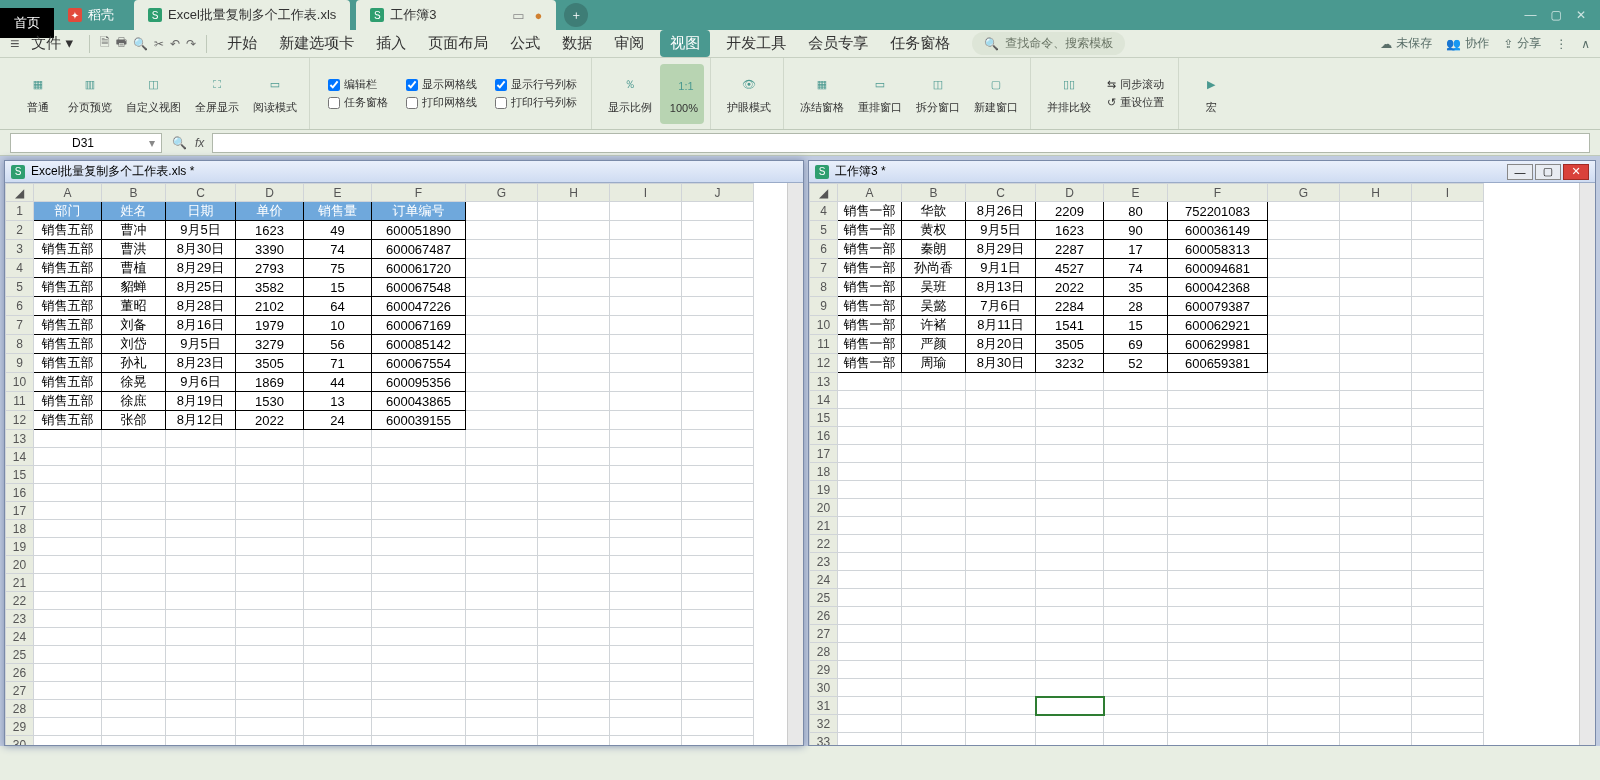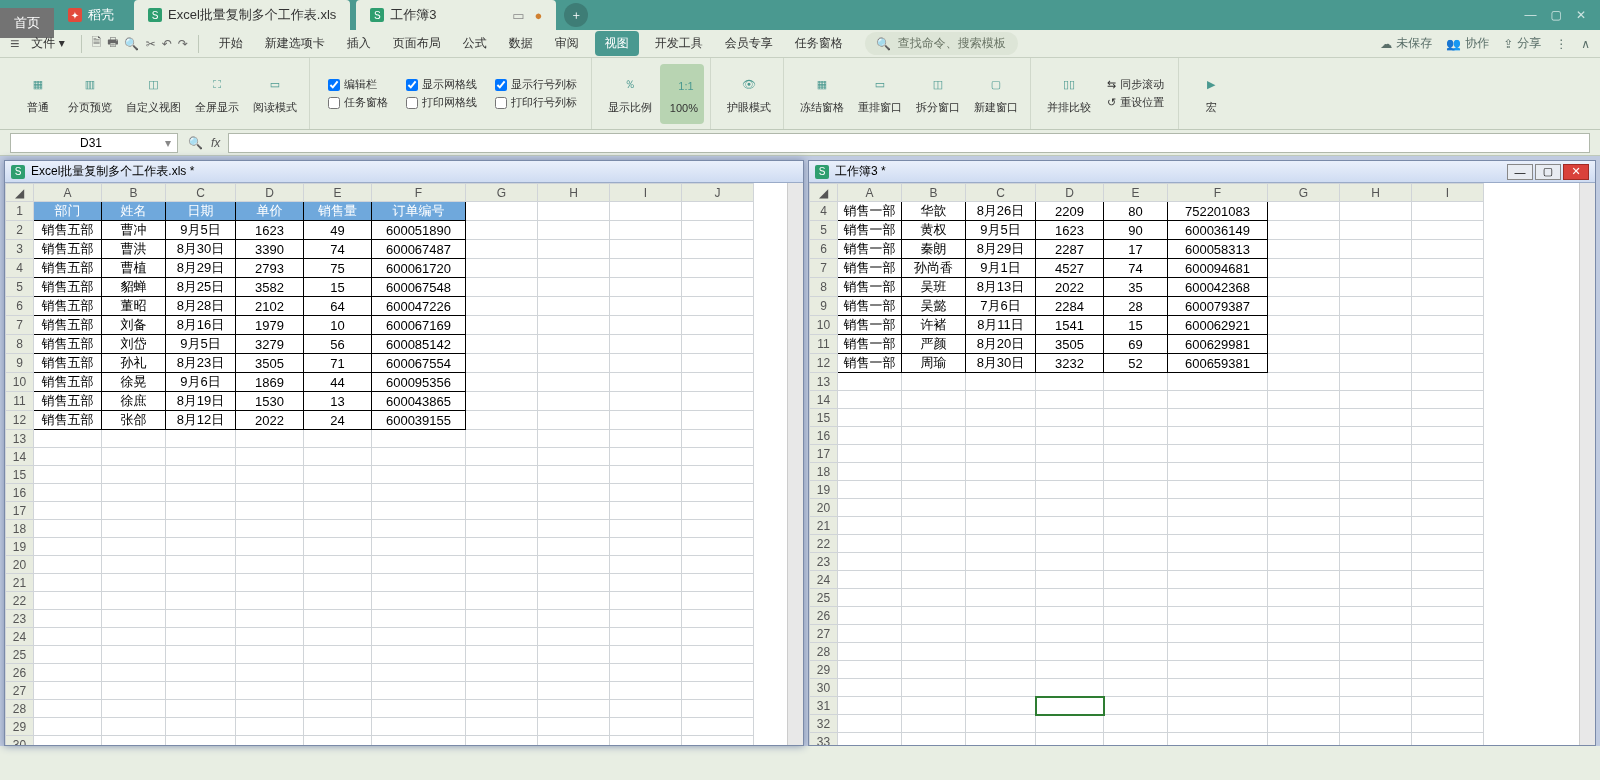--- a/index.html
+++ b/index.html
@@ -1,54 +1,54 @@
 <!DOCTYPE html>
 <html><head>
 <meta charset="utf-8">
 <style>
 * { margin: 0; padding: 0; box-sizing: border-box; font-family: "Microsoft YaHei", Arial, sans-serif; }
 body { width: 1600px; height: 780px; background: #e8eee3; overflow: hidden; font-size: 12px; }
 
 
 .titlebar { height: 30px; background: #4a9990; display: flex; align-items: center; color: #fff; }
 .titlebar .tab { height: 30px; padding: 0 14px; display: flex; align-items: center; gap: 6px; cursor: pointer; font-size: 13px; }
-.titlebar .tab.home { background: #737373; margin-top: 16px; }
+.titlebar .tab.home { background: #000000; margin-top: 16px; }
 .titlebar .tab.file { background: #e8eee3; color: #333; border-radius: 4px 4px 0 0; position: relative; }
 .titlebar .tab.active-doc { background: #e8eee3; color: #333; border-radius: 4px 4px 0 0; }
 .titlebar .tab .icon-sq { width: 14px; height: 14px; display: inline-flex; align-items: center; justify-content: center; border-radius: 2px; font-size: 10px; color: #fff; }
 .titlebar .newtab { width: 24px; height: 24px; background: #3e7d76; border-radius: 50%; display: flex; align-items: center; justify-content: center; margin-left: 8px; color:#fff; }
 .titlebar .spacer { flex: 1; }
 .titlebar .win-ctrls { display: flex; gap: 14px; padding: 0 14px; color: #cfe5e2; }
 .titlebar .deco { width:110px; height:30px; position:relative; }
 
 
 .menubar { height: 28px; background: #e8eee3; display: flex; align-items: center; padding: 0 10px; gap: 10px; border-bottom: 1px solid #c7d0c2; color:#333; }
 .menubar .mb-left { display:flex; align-items:center; gap:6px; }
 .menubar .mb-sep { width:1px; height:18px; background:#bfc9ba; margin:0 4px;}
-.menubar .mtab { padding: 4px 6px; font-size: 12px; cursor:pointer;text-align:center; }
+.menubar .mtab { padding: 4px 6px; font-size: 15px; cursor:pointer;text-align:center; }
 .menubar .mtab.active { background: #4a9990; color: #fff; border-radius: 4px; padding:4px 10px;}
 .menubar .search { margin-left: 6px; background: #dde5d7; border-radius: 12px; padding: 3px 12px; display: flex; align-items: center; gap: 6px; color: #6a7566; min-width: 150px; }
 .menubar .right { margin-left: auto; display: flex; gap: 14px; align-items:center; color:#5a6f69; }
 .menubar .right .ritem{display:flex;align-items:center;gap:4px;}
 
 
 .ribbon { height: 72px; background: #e8eee3; border-bottom: 1px solid #bfc9ba; display: flex; align-items: center; padding: 0 10px; gap: 4px; }
 .rgroup { display:flex; align-items:center; gap:2px; padding:0 6px; height:100%; border-right:1px solid #d0d8cb;}
 .rgroup:last-child{border-right:none;}
 .rbtn { display:flex; flex-direction:column; align-items:center; justify-content:center; gap:4px; padding:4px 6px; font-size:11px; color:#333; cursor:pointer; height:60px; min-width:44px;}
 .rbtn .ricon { width:24px; height:24px; display:flex; align-items:center; justify-content:center; color:#4a9990; }
 .rbtn.hl { background:#b8d4b2; border-radius:4px;align-items:flex-end;}
 .rchks { display:flex; flex-direction:column; gap:3px; padding:4px 8px; font-size:11px;}
 .rchks label{ display:flex; align-items:center; gap:4px; color:#333;}
 .rchks input{ width:12px; height:12px;}
 .rdis{color:#a0a99a;}
 
 
 .fbar { height: 26px; background: #e8eee3; display: flex; align-items: center; padding: 0 10px; gap: 10px; border-bottom:1px solid #bfc9ba;}
-.namebox { width: 168px; height: 20px; background: #fff; border: 1px solid #b0b8ab; display: flex; align-items: center; padding:0 6px; justify-content:space-between;}
+.namebox { width: 152px; height: 20px; background: #fff; border: 1px solid #b0b8ab; display: flex; align-items: center; padding:0 6px; justify-content:space-between;}
 .namebox span:first-child{flex:1; text-align:center;}
 .fx-area { display:flex; align-items:center; gap:8px; flex:1;}
 .fx-input { flex:1; height:20px; background:#fff; border:1px solid #b0b8ab;}
 
 
 .workspace { height: 590px; display: flex; gap: 4px; padding: 4px 4px 0 4px; background: #c0cbe0;}
 .pane { background:#fff; border:1px solid #7a8aa8; display:flex; flex-direction:column; position:relative;}
 .pane.left{ flex:0 0 800px; box-shadow:0 0 8px #8090b0;}
 .pane.right{ flex:1;}
 .pane-title { height:22px; background: linear-gradient(#eaf0fb,#cfdcf2); border-bottom:1px solid #9aabc8; display:flex; align-items:center; padding:0 6px; font-size:12px; gap:6px;}

